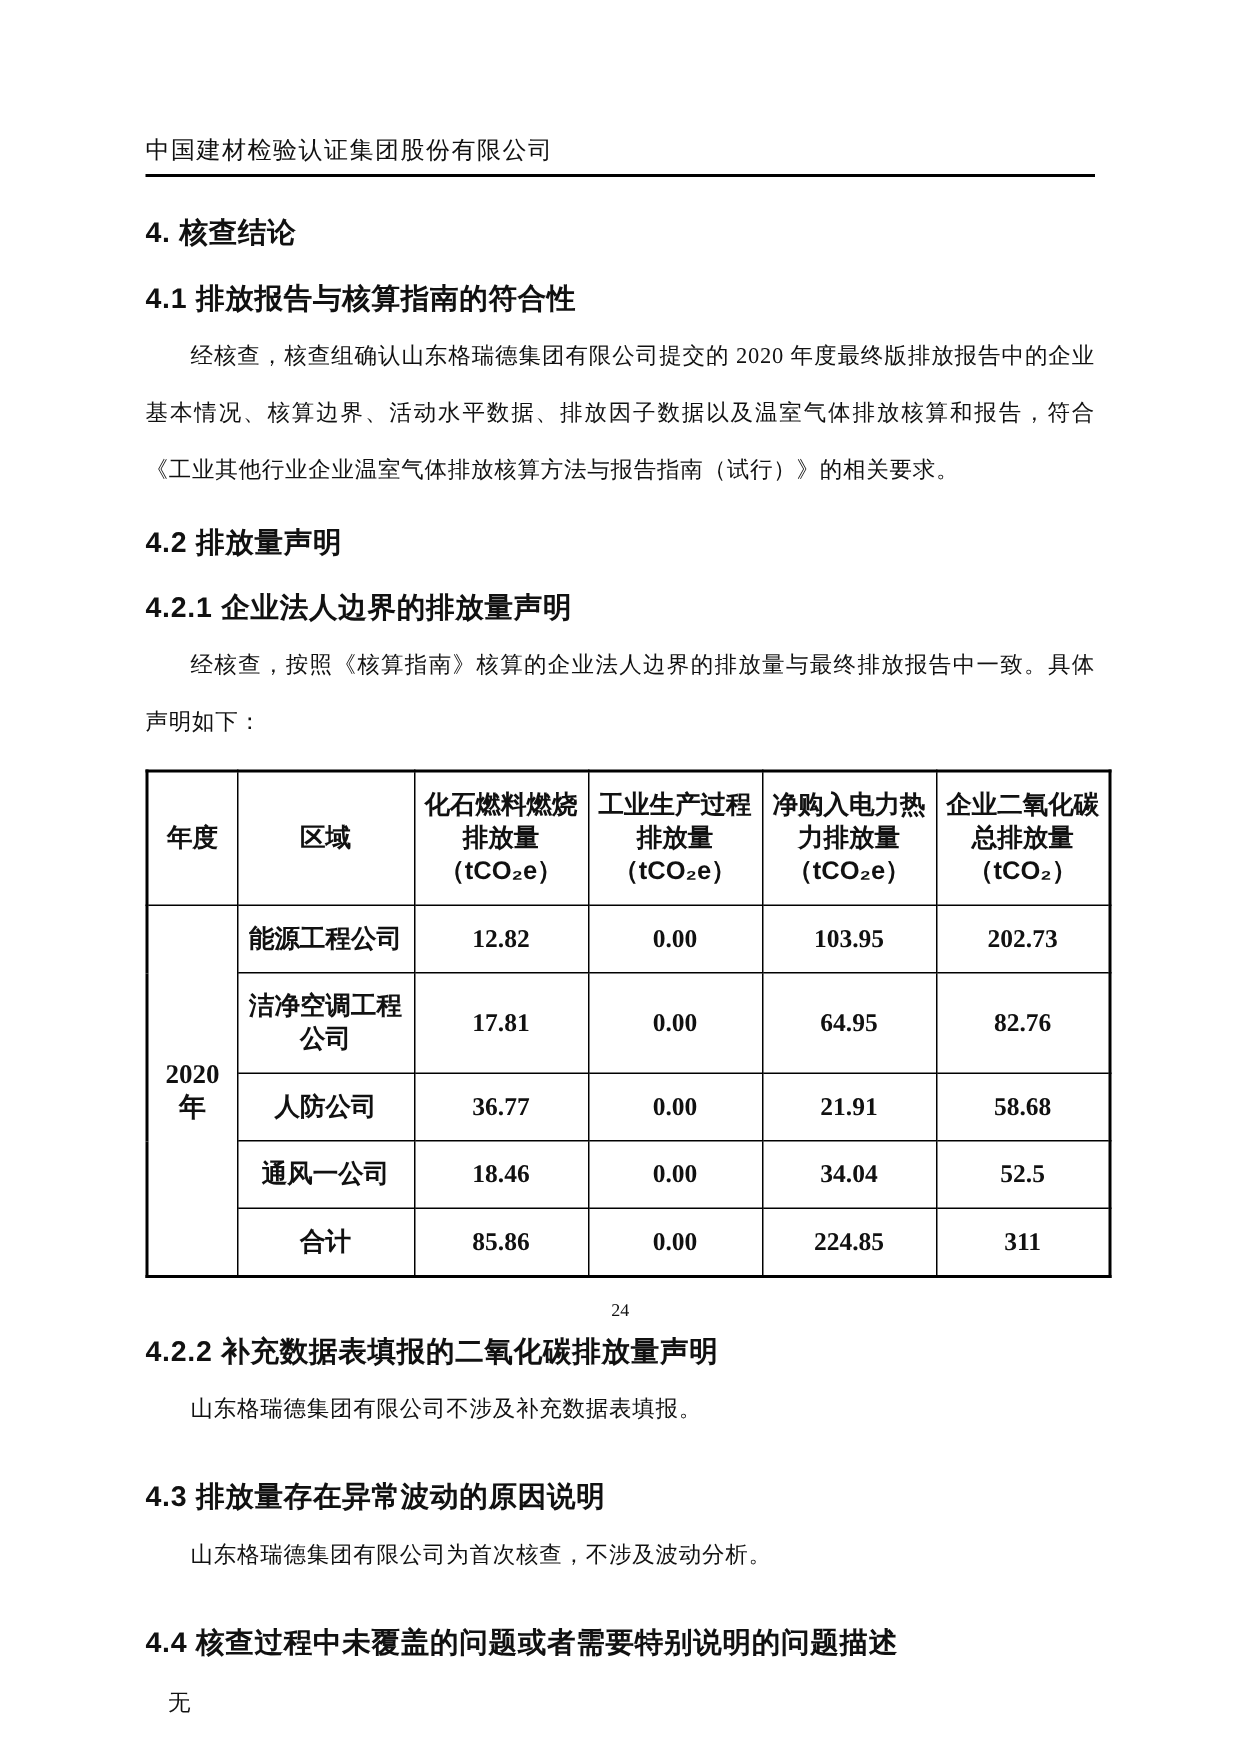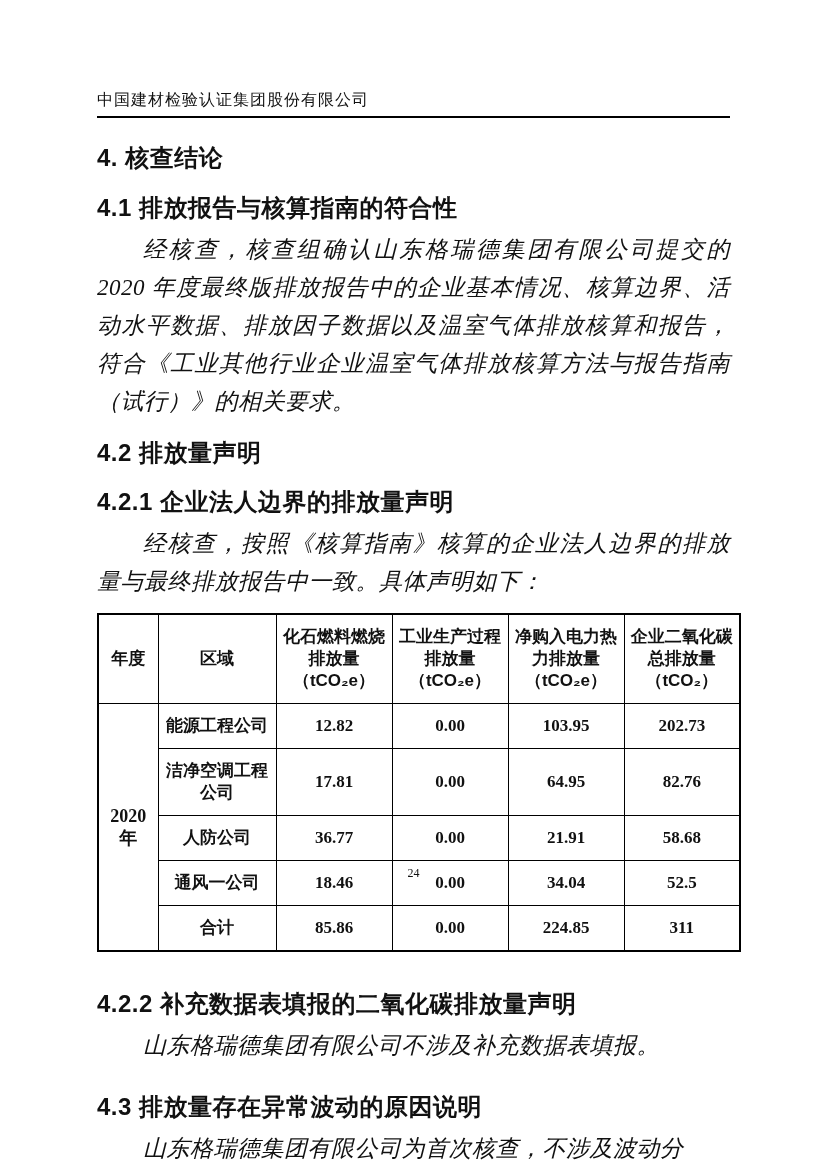--- a/index.html
+++ b/index.html
@@ -23,39 +23,38 @@
     border-bottom: 2px solid #000;
     padding-bottom: 5px;
     font-size: 16px;
     letter-spacing: 1px;
   }
 
   
   .h-main, .h-sub {
     font-family: "Liberation Sans", "DejaVu Sans", sans-serif;
     font-weight: bold;
-    font-size: 24px;
+    font-size: 19px;
     letter-spacing: 0.5px;
   }
   .h-main { margin-top: 24px; }
   .h-41  { margin-top: 18px; }
   .h-42  { margin-top: 16px; }
   .h-421 { margin-top: 17px; }
   .h-422 { margin-top: 36px; }
   .h-43  { margin-top: 26px; }
   .h-44  { margin-top: 26px; }
 
   p.body-text {
-    font-size: 23px;
+    font-size: 15px;
     line-height: 38px;
     text-align: justify;
     text-indent: 2em;
     letter-spacing: 0.5px;
     margin-top: 7px;
-    font-style: italic;
   }
   p.single { text-align: left; }
   p.none-text { text-indent: 1em; margin-top: 9px; }
 
   
   table.emissions {
     border-collapse: collapse;
     width: 643px;
     margin: 12px auto 0 auto;
     table-layout: fixed;

